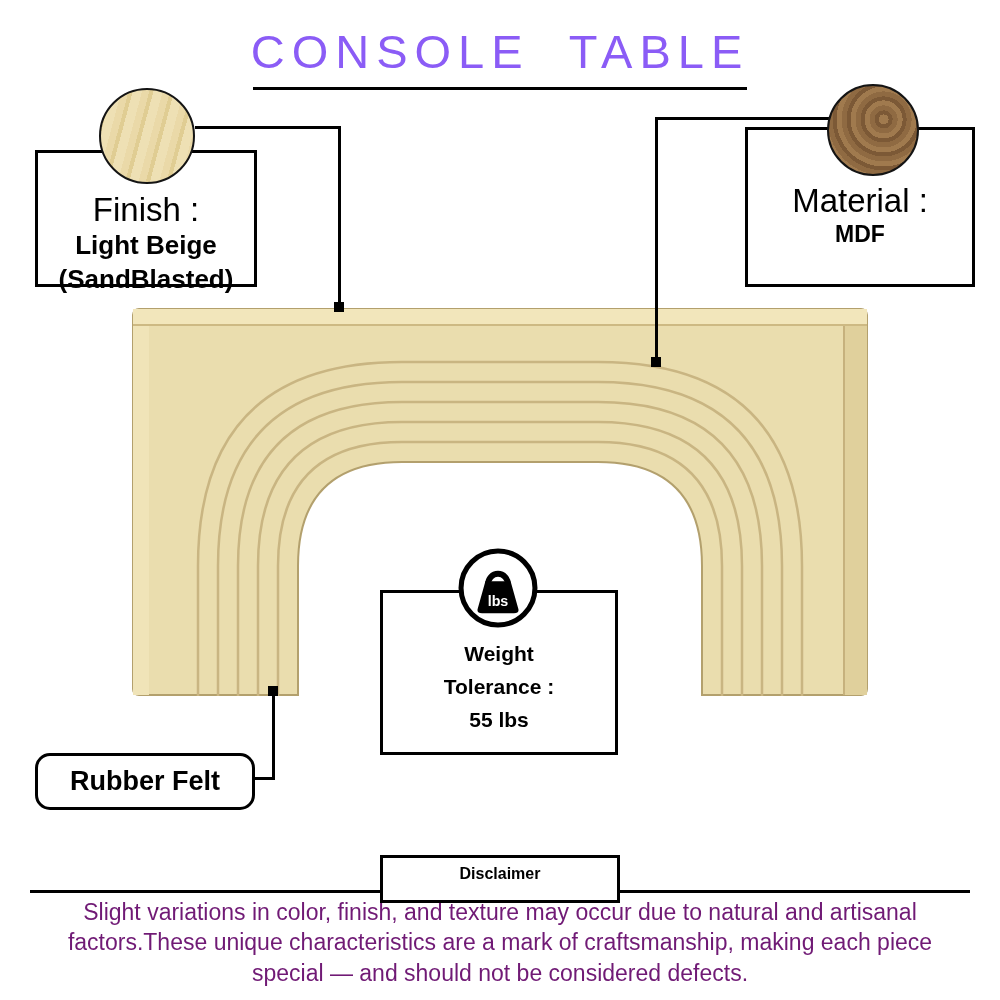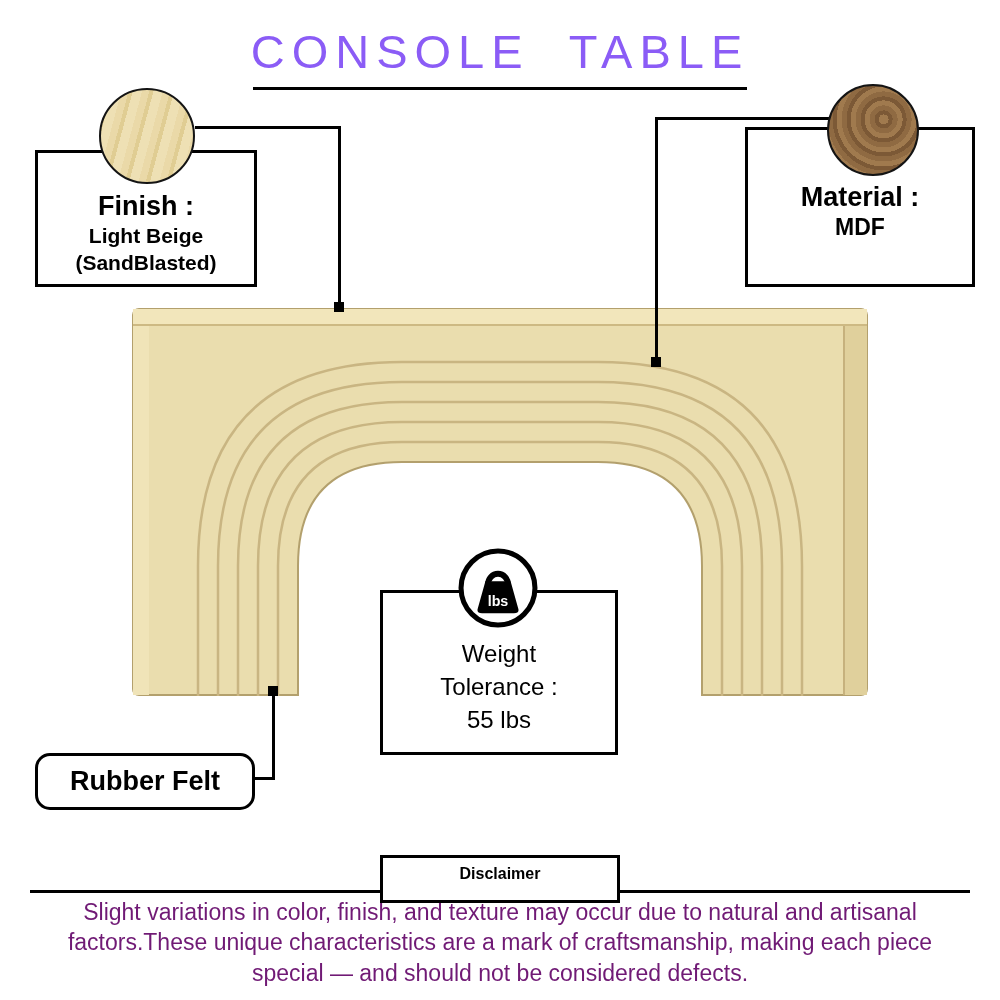--- a/index.html
+++ b/index.html
@@ -8,27 +8,27 @@
          font-size:47px;font-weight:400;letter-spacing:7px;white-space:pre;color:#8b5cf6;}
   .title-underline{position:absolute;left:253px;top:87px;width:494px;height:3px;background:#000;}
   .box{position:absolute;border:3px solid #000;background:#fff;box-sizing:border-box;text-align:center;}
   .line{position:absolute;background:#000;}
   .dot{position:absolute;width:10px;height:10px;background:#000;}
   .swatch{position:absolute;border-radius:50%;border:2px solid #141414;box-sizing:border-box;}
   .swatch-finish{background:
       repeating-linear-gradient(105deg,#ead9a8 0 7px,#e0cd93 7px 11px,#eee0b4 11px 20px);}
   .swatch-material{background:
       repeating-radial-gradient(circle at 62% 38%,#a07a4e 0 5px,#7c5936 5px 9px,#8f6a42 9px 14px);}
-  .callout-heading{font-weight:bold;font-size:27px;line-height:1.15;}
-  .callout-sub{font-weight:bold;font-size:21px;line-height:1.3;}
+  .callout-heading{font-weight:normal;font-size:33px;line-height:1.15;}
+  .callout-sub{font-weight:bold;font-size:26px;line-height:1.3;}
   .finish-box{left:35px;top:150px;width:222px;height:137px;padding-top:38px;}
   .material-box{left:745px;top:127px;width:230px;height:160px;padding-top:52px;}
   .material-box .callout-sub{font-size:23px;}
   .weight-box{left:380px;top:590px;width:238px;height:165px;padding-top:44px;}
-  .weight-box .wline{font-weight:normal;font-size:24px;line-height:33px;}
+  .weight-box .wline{font-weight:bold;font-size:21px;line-height:33px;}
   .rubber-box{left:35px;top:753px;width:220px;height:57px;line-height:51px;font-weight:bold;font-size:27px;border-radius:15px;}
   .disclaimer-box{left:380px;top:855px;width:240px;height:48px;line-height:32px;font-weight:bold;font-size:16px;z-index:3;}
   .disclaimer-rule{left:30px;top:890px;width:940px;height:3px;}
   .disclaimer-text{position:absolute;left:30px;top:897px;width:940px;text-align:center;
       font-size:23px;font-weight:500;line-height:1.32;color:#701a75;}
   .table-svg{position:absolute;left:130px;top:298px;width:740px;height:400px;}
   .weight-icon{position:absolute;left:456px;top:546px;width:84px;height:84px;z-index:4;}
 </style>
 </head>
 <body>

